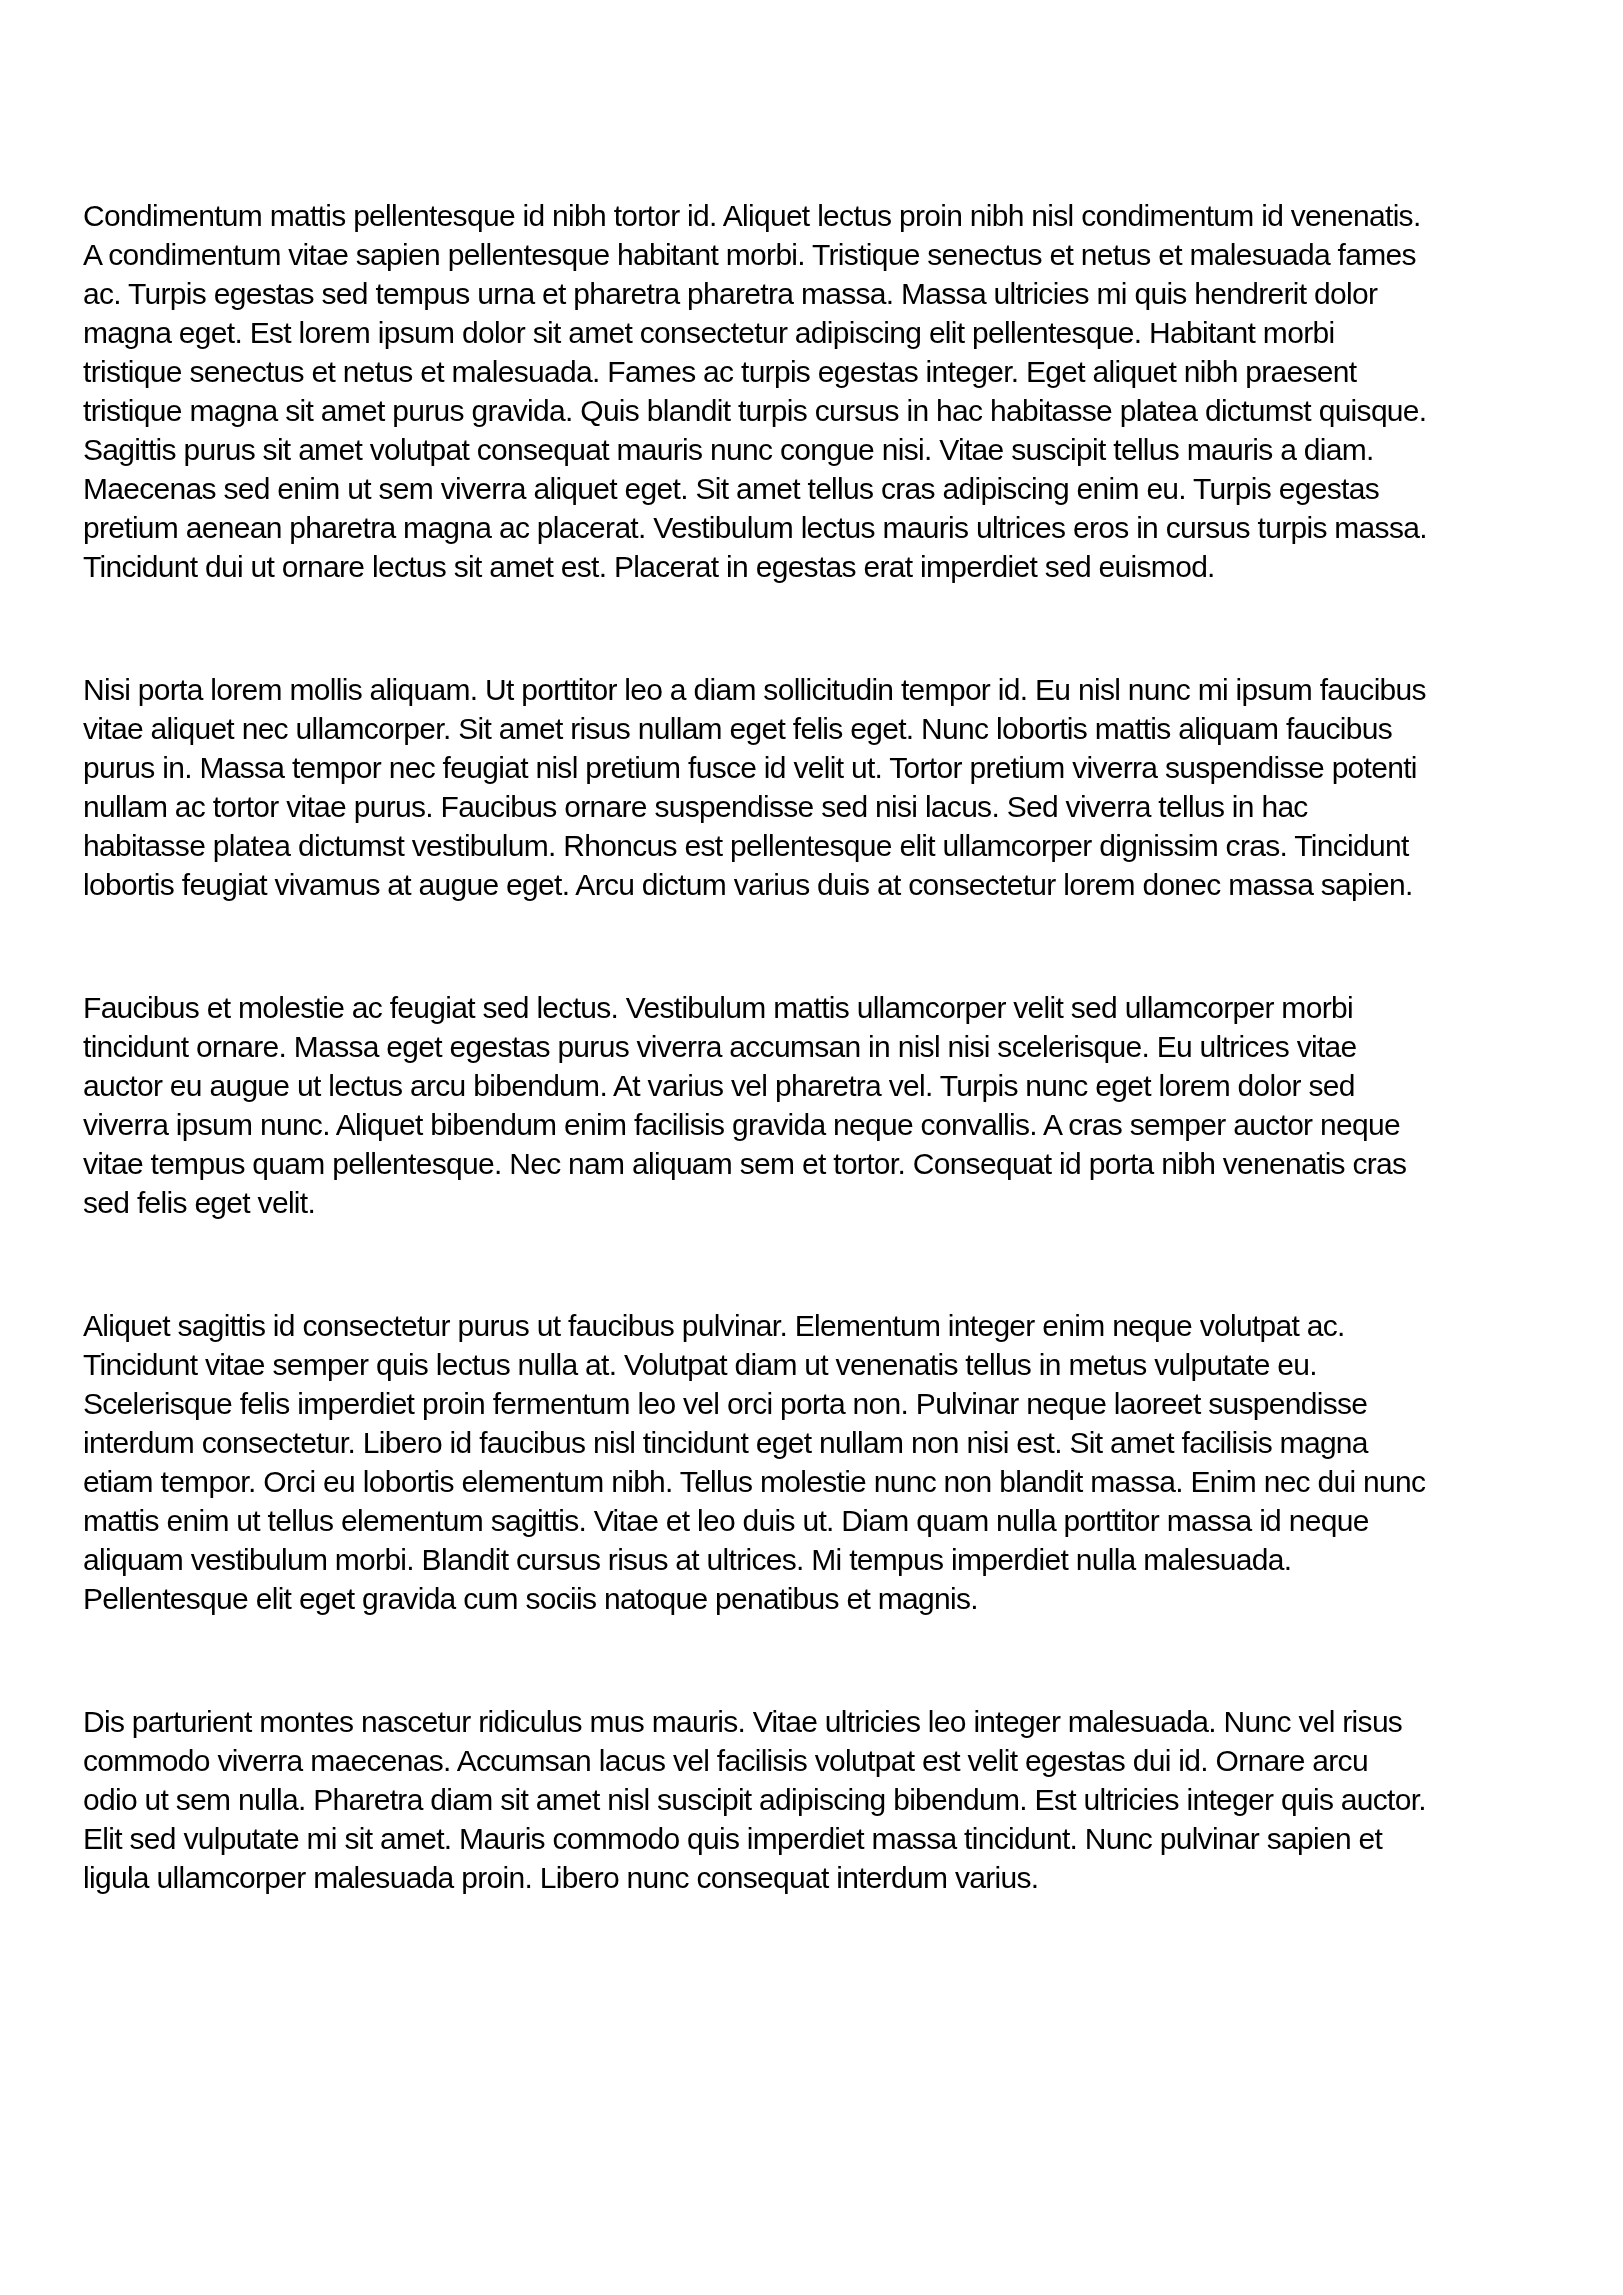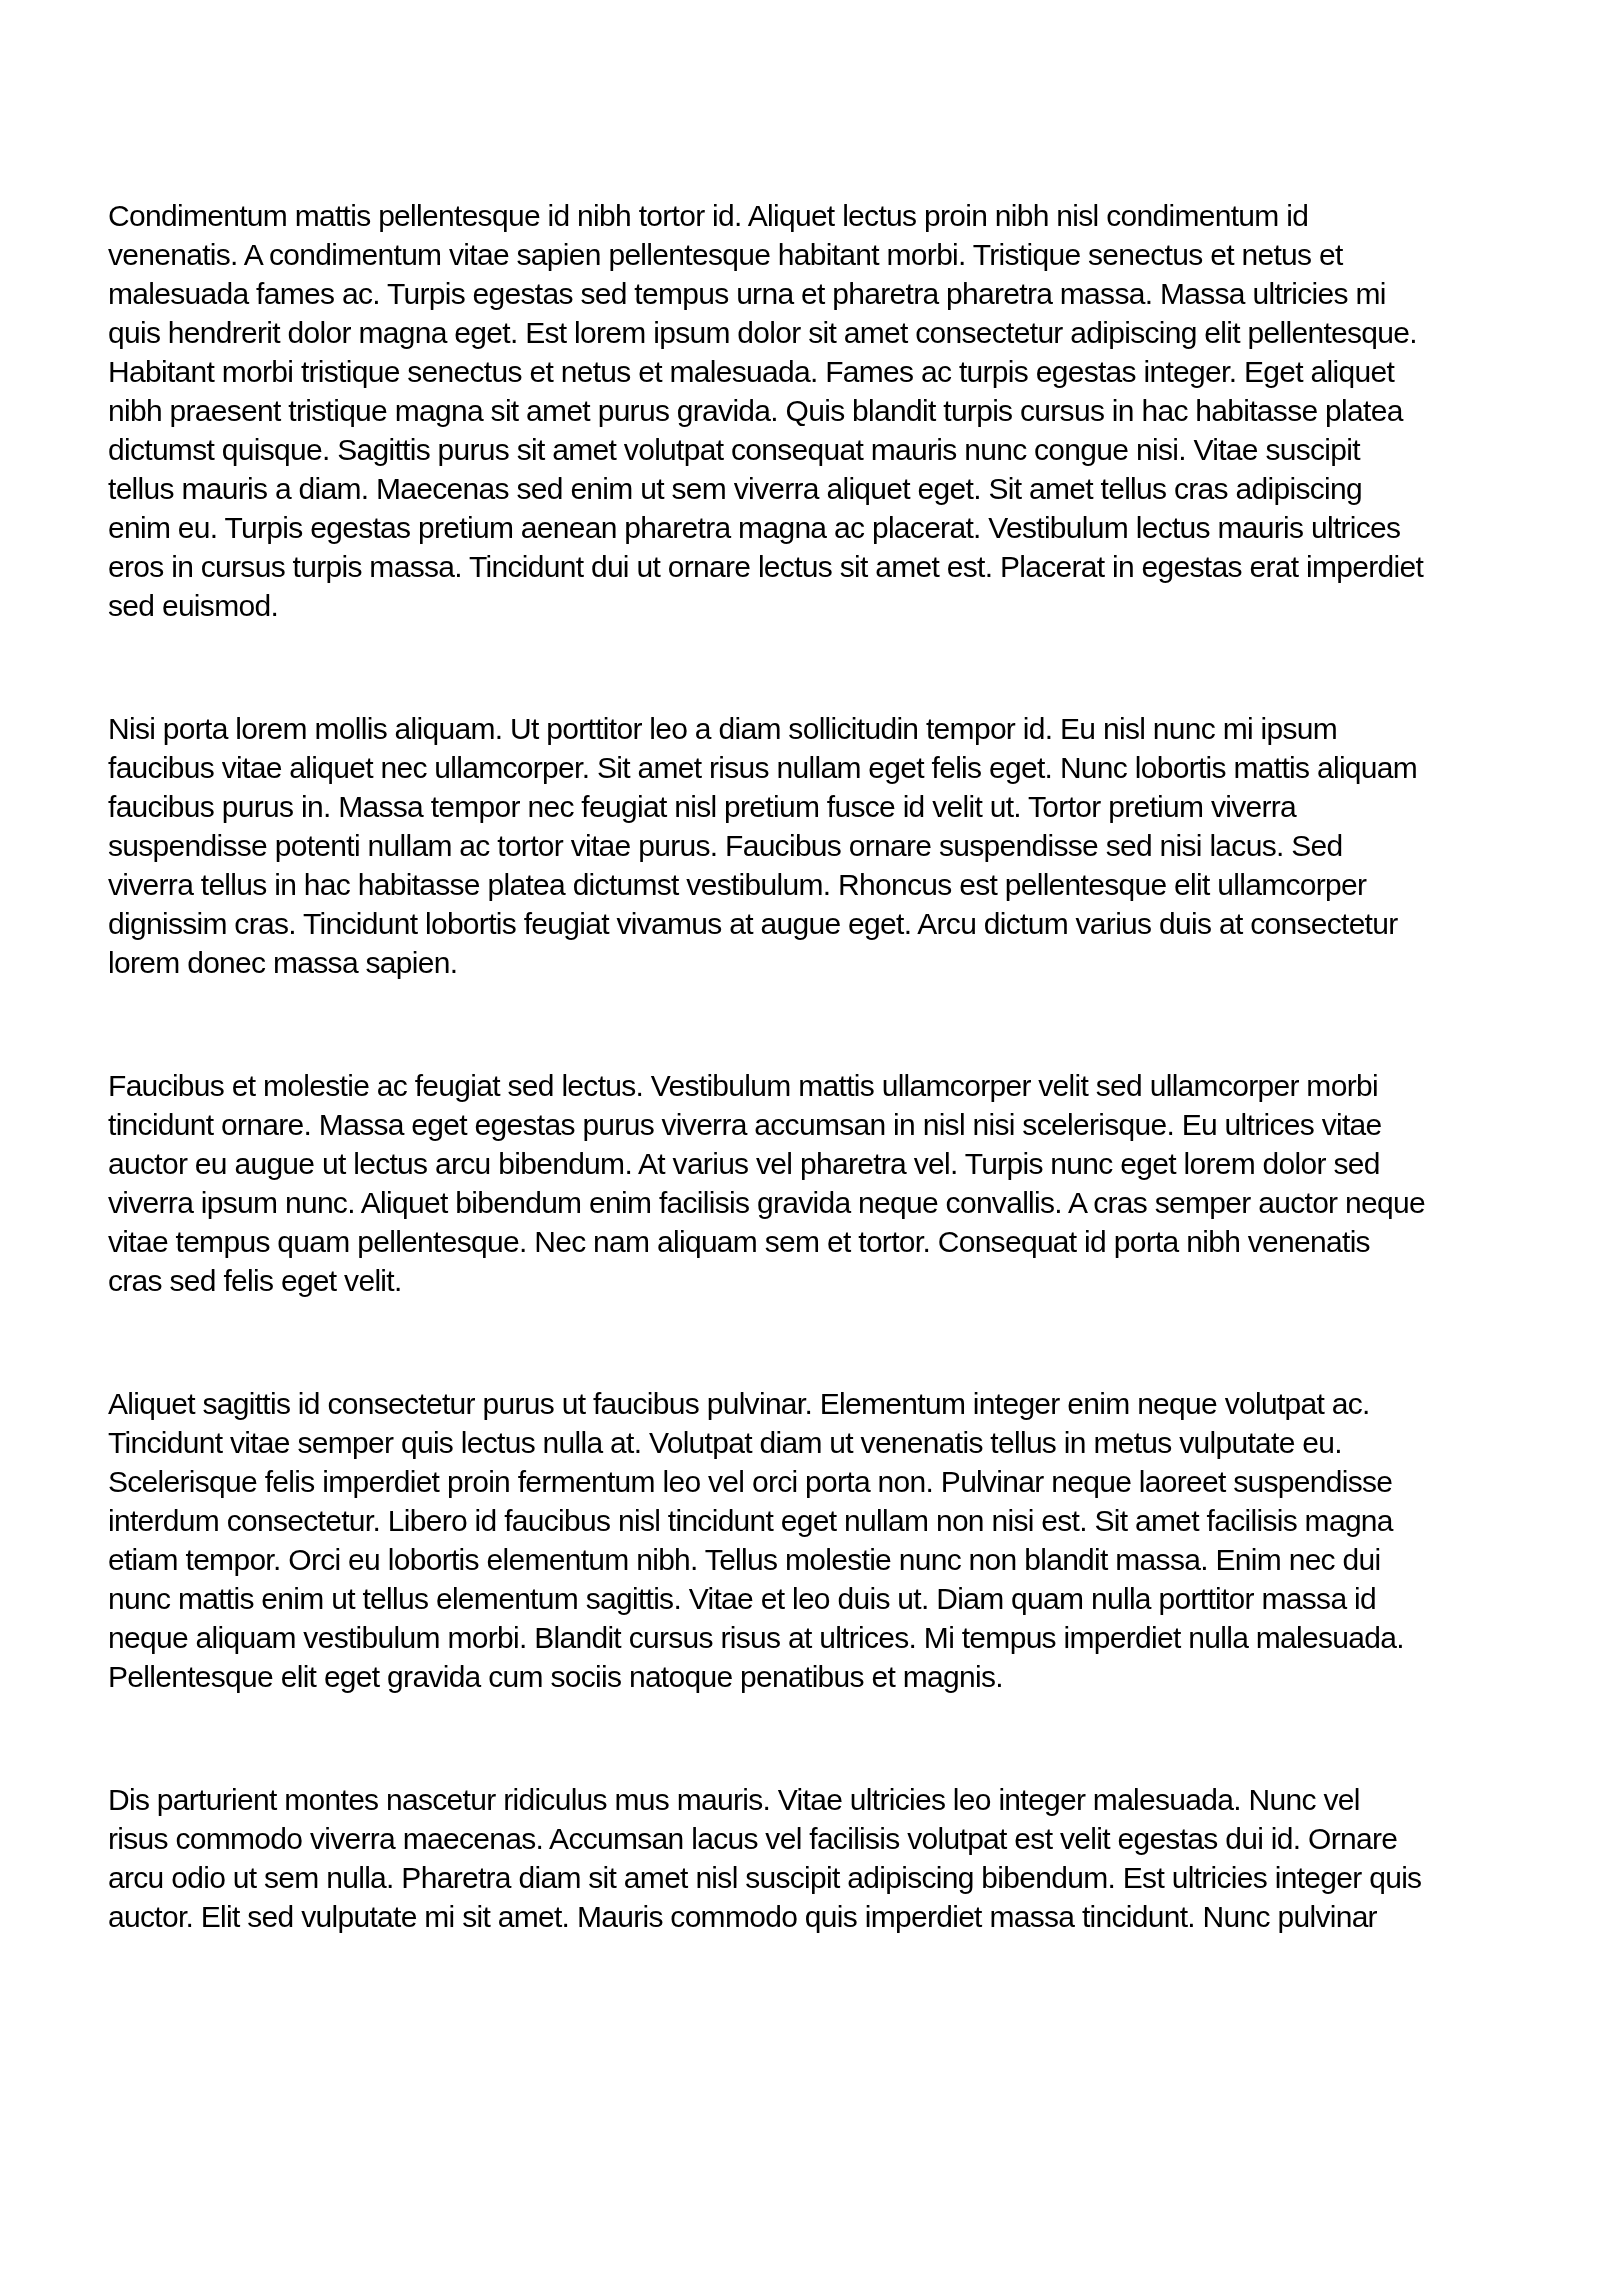--- a/index.html
+++ b/index.html
@@ -6,21 +6,21 @@
     margin: 0;
     padding: 0;
     background: #ffffff;
   }
   .page {
     position: relative;
     width: 1623px;
     height: 1938px;
     box-sizing: border-box;
     background: #ffffff;
-    padding: 196px 196px 0 108px;
+    padding: 196px 196px 0 83px;
     overflow: hidden;
   }
   .doc-body {
     font-family: "Liberation Sans", "DejaVu Sans", sans-serif;
     font-size: 30px;
     line-height: 39px;
     letter-spacing: -0.7px;
     color: #000000;
     text-align: left;
   }

